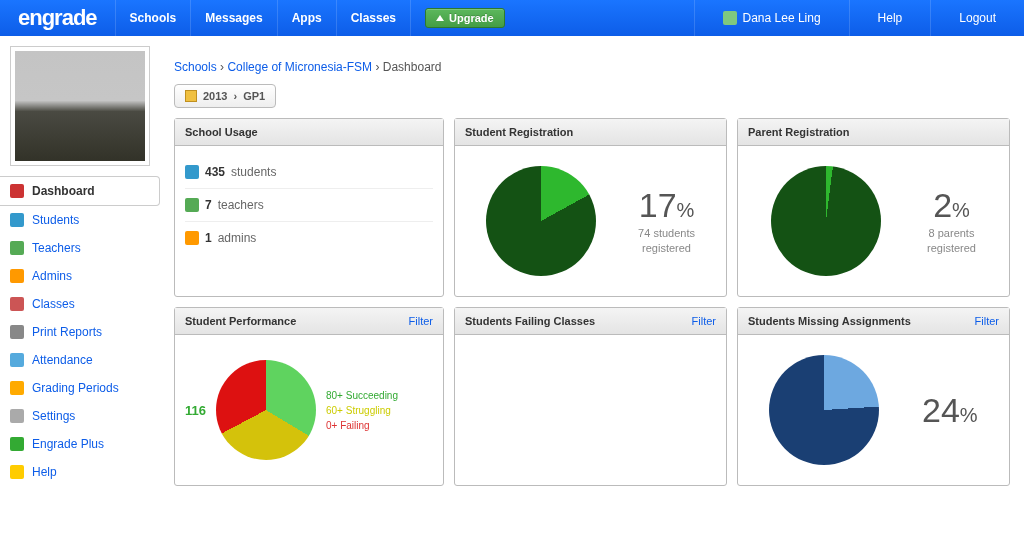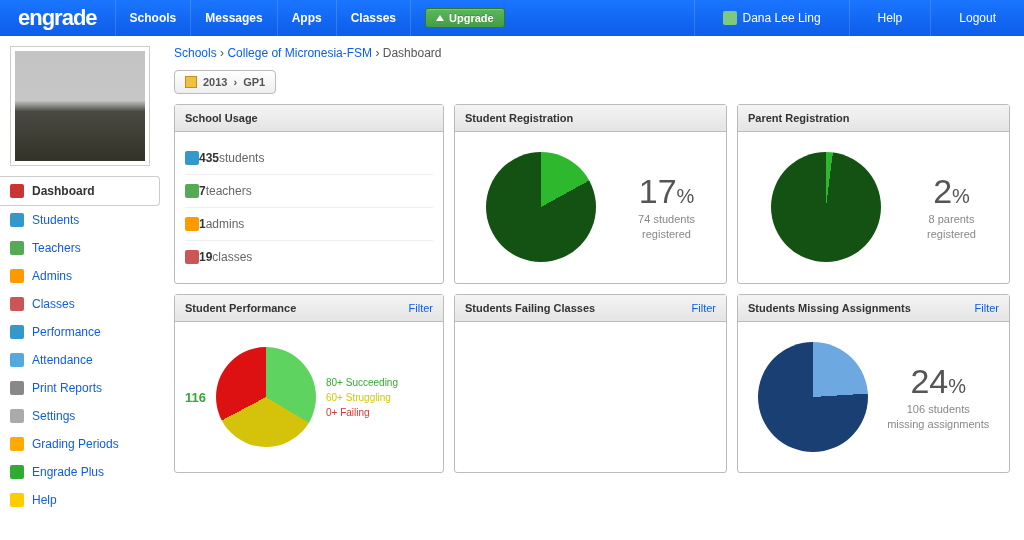--- a/index.html
+++ b/index.html
@@ -16,31 +16,31 @@
 .usernav a{color:#fff;text-decoration:none;padding:0 28px;display:flex;align-items:center;font-size:12px;border-left:1px solid rgba(255,255,255,.15);height:100%}
 .avatar-sm{width:14px;height:14px;border-radius:2px;background:#7fc97f;margin-right:6px;display:inline-block}
 .main{display:flex}
 .sidebar{width:160px;flex-shrink:0}
 .profile{border:1px solid #ccc;margin:10px;padding:4px;background:#fff}
 .profimg{width:100%;height:110px;background:linear-gradient(#c4c4c4 0%,#c6c6c6 45%,#4a4a42 55%,#323228 100%)}
 .sidenav{list-style:none}
 .sidenav li{padding:7px 10px;display:flex;align-items:center;gap:8px;cursor:pointer;color:#0d5de8}
 .sidenav li.active{background:#fff;border:1px solid #ccc;border-left:none;border-radius:0 4px 4px 0;font-weight:bold;color:#333}
 .sidenav .ic{width:14px;height:14px;display:inline-block;flex-shrink:0}
-.content{flex:1;padding:6px 14px}
+.content{flex:1;padding:20px 14px}
 .crumb{color:#555;padding:4px 0 10px}
 .crumb a{color:#0d5de8;text-decoration:none}
 .period{display:inline-flex;align-items:center;gap:6px;border:1px solid #bbb;border-radius:4px;padding:5px 10px;background:linear-gradient(#fff,#eee);font-weight:bold;font-size:11px;margin-bottom:10px;color:#555}
 .period .cal{width:12px;height:12px;background:#f0c040;border:1px solid #c09020;display:inline-block}
 .grid{display:grid;grid-template-columns:270px 1fr 1fr;gap:10px}
 .panel{border:1px solid #bbb;border-radius:3px;background:#fff}
 .panel-h{background:linear-gradient(#f4f4f4,#e4e4e4);border-bottom:1px solid #bbb;padding:7px 10px;font-weight:bold;font-size:11px;display:flex;justify-content:space-between;align-items:flex-end}
 .panel-h .filter{font-weight:normal;color:#0d5de8;font-size:11px;cursor:pointer}
 .panel-b{padding:10px}
-.usage-item{padding:9px 0;border-bottom:1px solid #eee;display:flex;align-items:center;gap:0}
+.usage-item{padding:9px 0;border-bottom:1px solid #eee;display:flex;align-items:center;gap:6px}
 .usage-item:last-child{border-bottom:none}
 .usage-item b{color:#333}
 .usage-item span{color:#666}
 .usage-ic{width:14px;height:14px;flex-shrink:0}
 .stat-body{display:flex;align-items:center;justify-content:space-around;padding:15px 10px;min-height:150px}
 .pie{width:110px;height:110px;border-radius:50%;flex-shrink:0;position:relative}
 .stat-text{text-align:center}
 .stat-big{font-size:34px;color:#555;font-weight:300}
 .stat-big small{font-size:20px}
 .stat-sub{color:#888;font-size:11px;margin-top:1px;line-height:1.4}
@@ -98,38 +98,34 @@
         </li>
         <li>
           <span class="ic" style="background: rgb(255, 153, 0); border-radius: 2px;"></span>
           <span>Admins</span>
         </li>
         <li>
           <span class="ic" style="background: rgb(204, 85, 85); border-radius: 2px;"></span>
           <span>Classes</span>
         </li>
         <li>
-          <span class="ic" style="background: rgb(51, 153, 204); border-radius: 2px;"></span>
-          <span>Performance</span>
+          <span class="ic" style="background: rgb(136, 136, 136); border-radius: 2px;"></span>
+          <span>Print Reports</span>
         </li>
         <li>
           <span class="ic" style="background: rgb(85, 170, 221); border-radius: 2px;"></span>
           <span>Attendance</span>
         </li>
         <li>
-          <span class="ic" style="background: rgb(136, 136, 136); border-radius: 2px;"></span>
-          <span>Print Reports</span>
+          <span class="ic" style="background: rgb(255, 170, 0); border-radius: 2px;"></span>
+          <span>Grading Periods</span>
         </li>
         <li>
           <span class="ic" style="background: rgb(170, 170, 170); border-radius: 2px;"></span>
           <span>Settings</span>
-        </li>
-        <li>
-          <span class="ic" style="background: rgb(255, 170, 0); border-radius: 2px;"></span>
-          <span>Grading Periods</span>
         </li>
         <li>
           <span class="ic" style="background: rgb(51, 170, 51); border-radius: 2px;"></span>
           <span>Engrade Plus</span>
         </li>
         <li>
           <span class="ic" style="background: rgb(255, 204, 0); border-radius: 2px;"></span>
           <span>Help</span>
         </li>
       </ul>
@@ -159,25 +155,20 @@
             <div class="usage-item">
               <span class="usage-ic" style="background: rgb(85, 170, 85); border-radius: 2px;"></span>
               <b>7</b>
               <span> teachers</span>
             </div>
             <div class="usage-item">
               <span class="usage-ic" style="background: rgb(255, 153, 0); border-radius: 2px;"></span>
               <b>1</b>
               <span> admins</span>
             </div>
-            <div class="usage-item">
-              <span class="usage-ic" style="background: rgb(204, 85, 85); border-radius: 2px;"></span>
-              <b>19</b>
-              <span> classes</span>
-            </div>
           </div>
       </div>
 
       <div class="panel">
         <div class="panel-h">
             <span>Student Registration</span>
           </div>
         <div class="stat-body">
           <div class="pie" id="pie-studreg" style="background: conic-gradient(rgb(46, 184, 46) 0deg, rgb(46, 184, 46) 61.2deg, rgb(20, 82, 20) 61.2deg, rgb(20, 82, 20) 360deg);"></div>
           <div class="stat-text">
@@ -225,20 +216,19 @@
 
       <div class="panel">
         <div class="panel-h">
             <span>Students Missing Assignments</span>
             <a class="filter">Filter</a>
           </div>
         <div class="stat-body">
           <div class="pie" id="pie-miss" style="background: conic-gradient(rgb(109, 168, 224) 0deg, rgb(109, 168, 224) 86.4deg, rgb(26, 63, 115) 86.4deg, rgb(26, 63, 115) 360deg);"></div>
           <div class="stat-text">
             <div class="stat-big"><span>24</span><small>%</small></div>
-            <div class="stat-sub"><span>106 students</span><br><span>missing assignments</span></div>
           </div>
         </div>
       </div>
 
     </div>
   </section>
 </div>
 
 </body></html>

